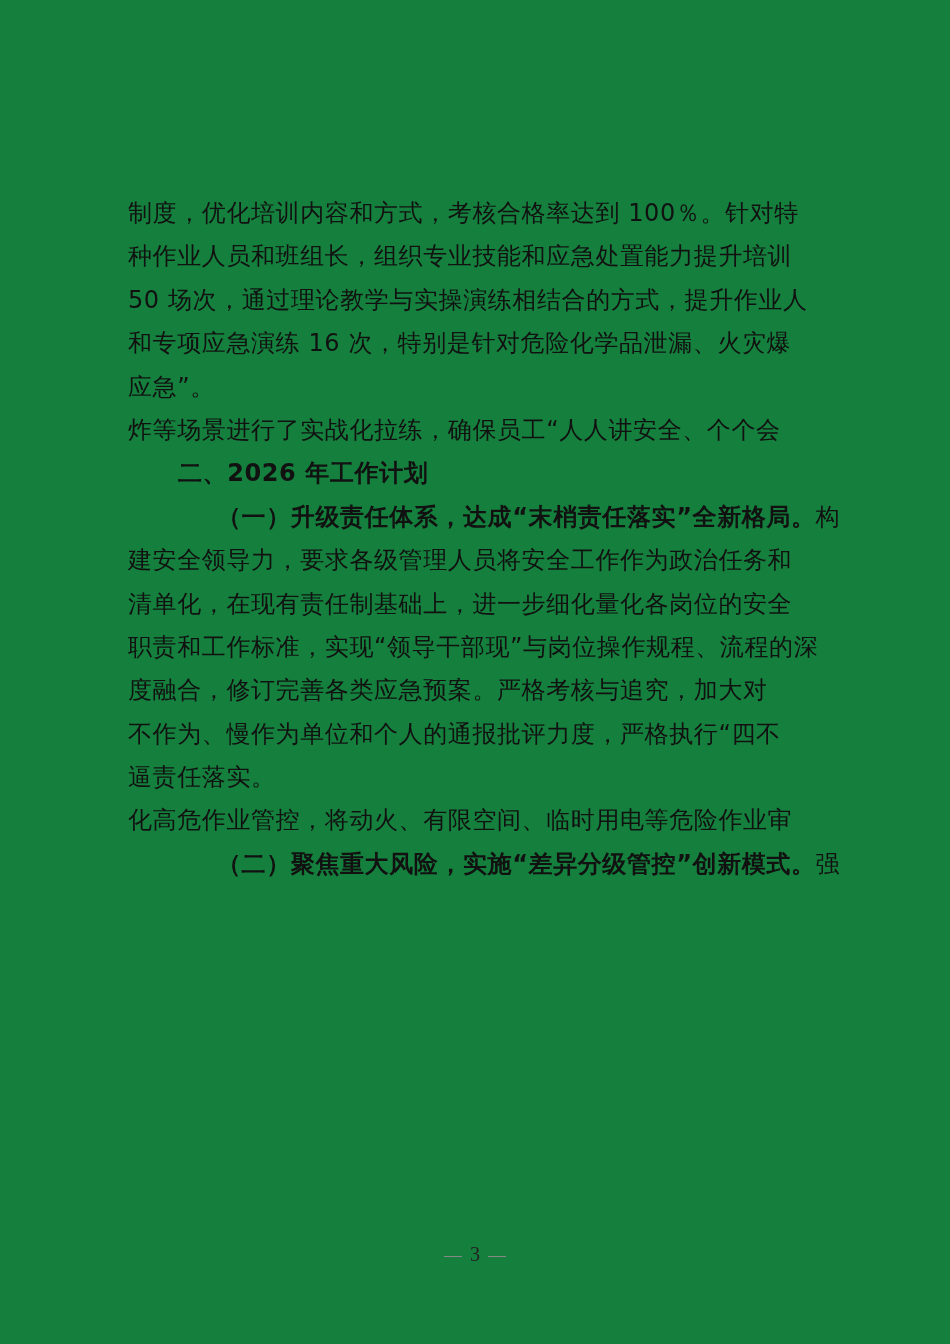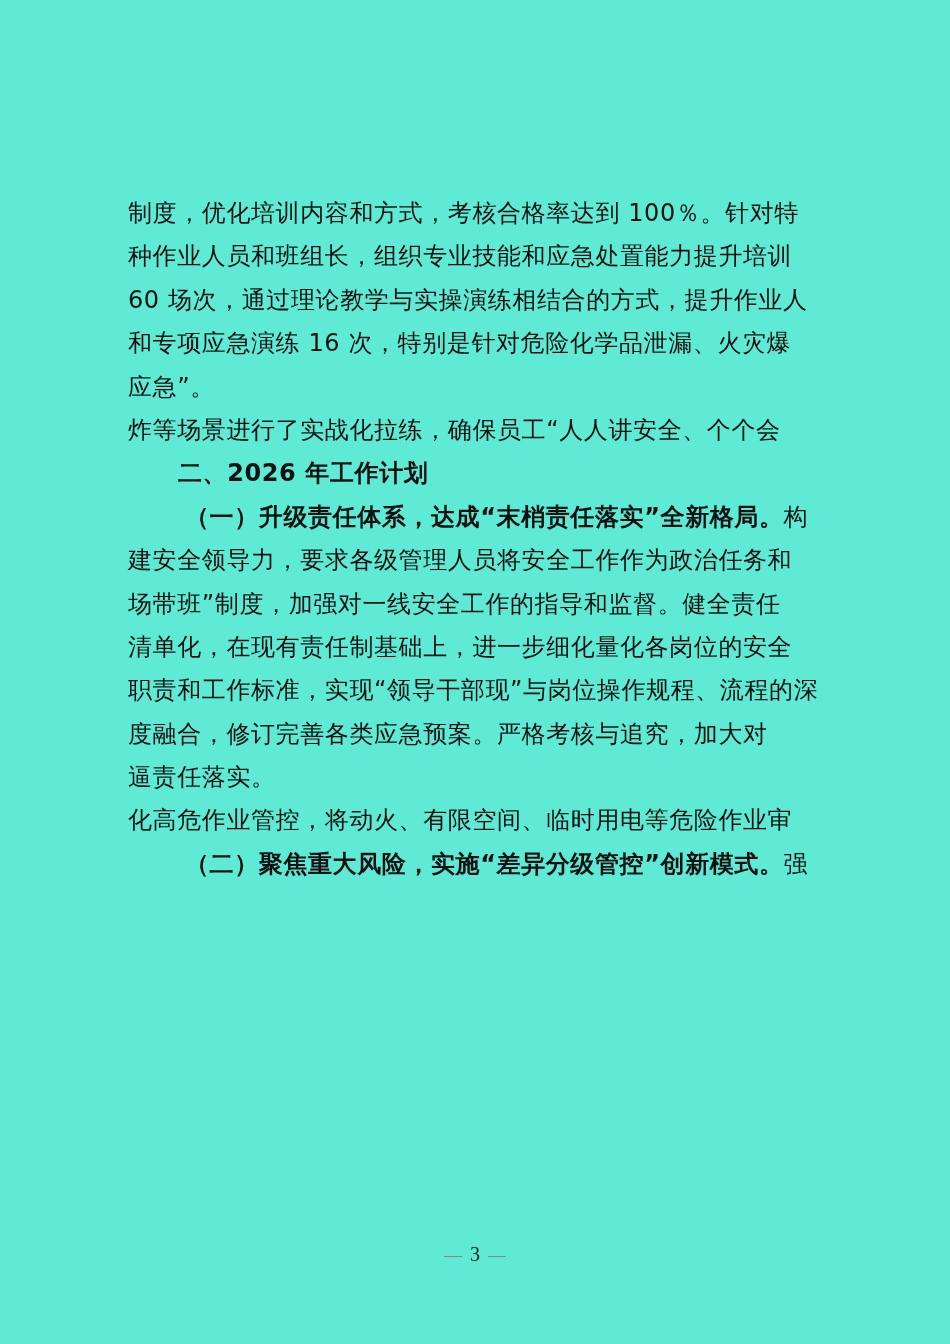--- a/index.html
+++ b/index.html
@@ -14,21 +14,21 @@
       overflow: hidden;
       font-family: "DejaVu Sans", "Liberation Sans", sans-serif;
       color: #111111;
     }
     .page {
       position: absolute;
       left: 0;
       top: 0;
       width: 950px;
       height: 1344px;
-      background: #5eead4;
+      background: #15803d;
       text-decoration: underline;
     }
     .body-text {
       position: absolute;
       left: 128px;
       top: 192px;
       width: 696px;
     }
     .line {
       height: 43.4px;
@@ -38,20 +38,21 @@
       letter-spacing: 0.6px;
     }
     .line.indent {
       padding-left: 50px;
     }
     .line.indent-sub {
       padding-left: 57px;
     }
     .bold {
       font-weight: bold;
+      margin-left: 32px;
     }
     .heading-2 {
       font-weight: bold;
     }
     .page-number {
       position: absolute;
       top: 1243px;
       left: 0;
       width: 950px;
       text-align: center;
@@ -68,35 +69,35 @@
       margin: 0 8px;
     }
   </style>
 </head>
 <body>
 
 <div class="page">
   <div class="body-text">
     <div class="line">制度，优化培训内容和方式，考核合格率达到 100％。针对特</div>
     <div class="line">种作业人员和班组长，组织专业技能和应急处置能力提升培训</div>
-    <div class="line">60 场次，通过理论教学与实操演练相结合的方式，提升作业人</div>
+    <div class="line">50 场次，通过理论教学与实操演练相结合的方式，提升作业人</div>
     <div class="line">和专项应急演练 16 次，特别是针对危险化学品泄漏、火灾爆</div>
     <div class="line">应急”。</div>
     <div class="line">炸等场景进行了实战化拉练，确保员工“人人讲安全、个个会</div>
 
     <div class="line indent heading-2">二、2026 年工作计划</div>
 
     <div class="line indent-sub">
       <span class="bold">（一）升级责任体系，达成“末梢责任落实”全新格局。</span><span>构</span>
     </div>
     <div class="line">建安全领导力，要求各级管理人员将安全工作作为政治任务和</div>
-    <div class="line">场带班”制度，加强对一线安全工作的指导和监督。健全责任</div>
     <div class="line">清单化，在现有责任制基础上，进一步细化量化各岗位的安全</div>
     <div class="line">职责和工作标准，实现“领导干部现”与岗位操作规程、流程的深</div>
     <div class="line">度融合，修订完善各类应急预案。严格考核与追究，加大对</div>
+    <div class="line">不作为、慢作为单位和个人的通报批评力度，严格执行“四不</div>
     <div class="line">逼责任落实。</div>
 
     <div class="line">化高危作业管控，将动火、有限空间、临时用电等危险作业审</div>
     <div class="line indent-sub">
       <span class="bold">（二）聚焦重大风险，实施“差异分级管控”创新模式。</span><span>强</span>
     </div>
   </div>
 
   <div class="page-number">
     <span class="dash"></span><span>3</span><span class="dash"></span>

